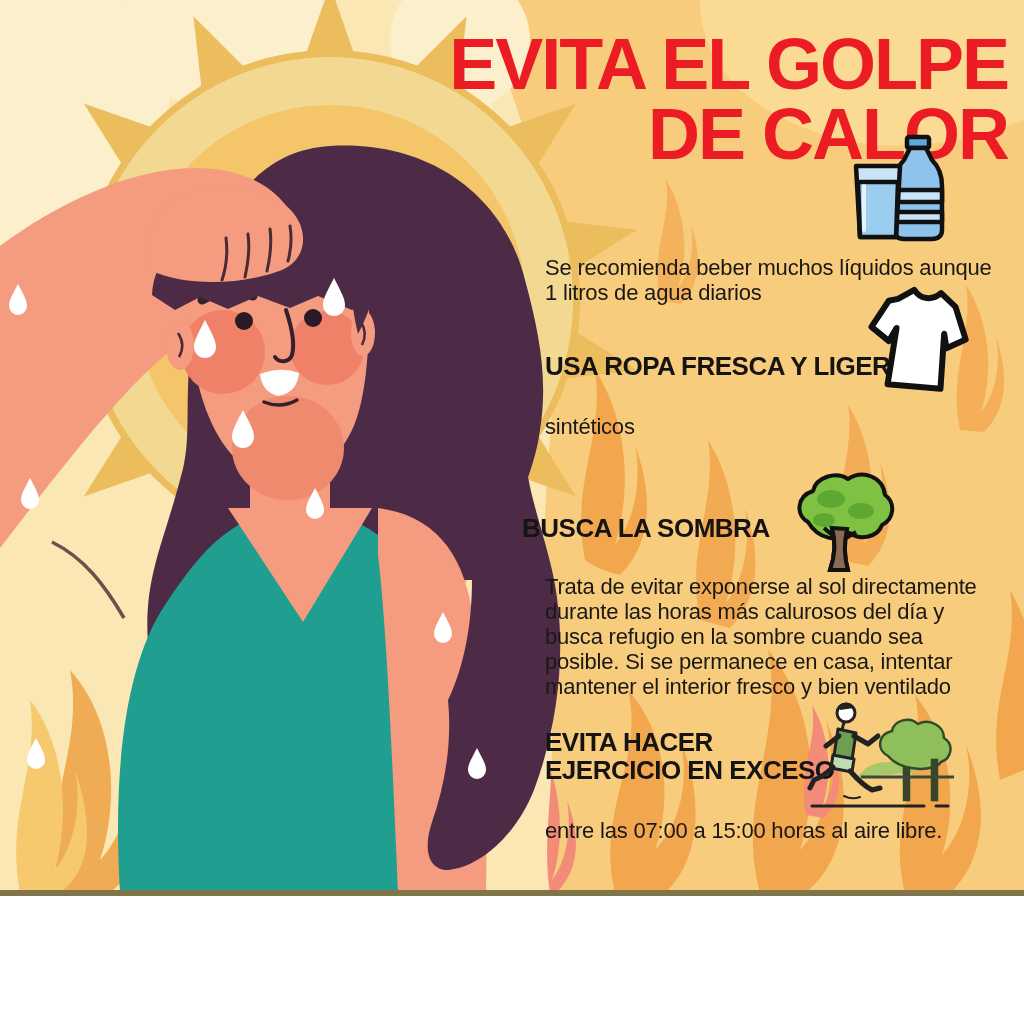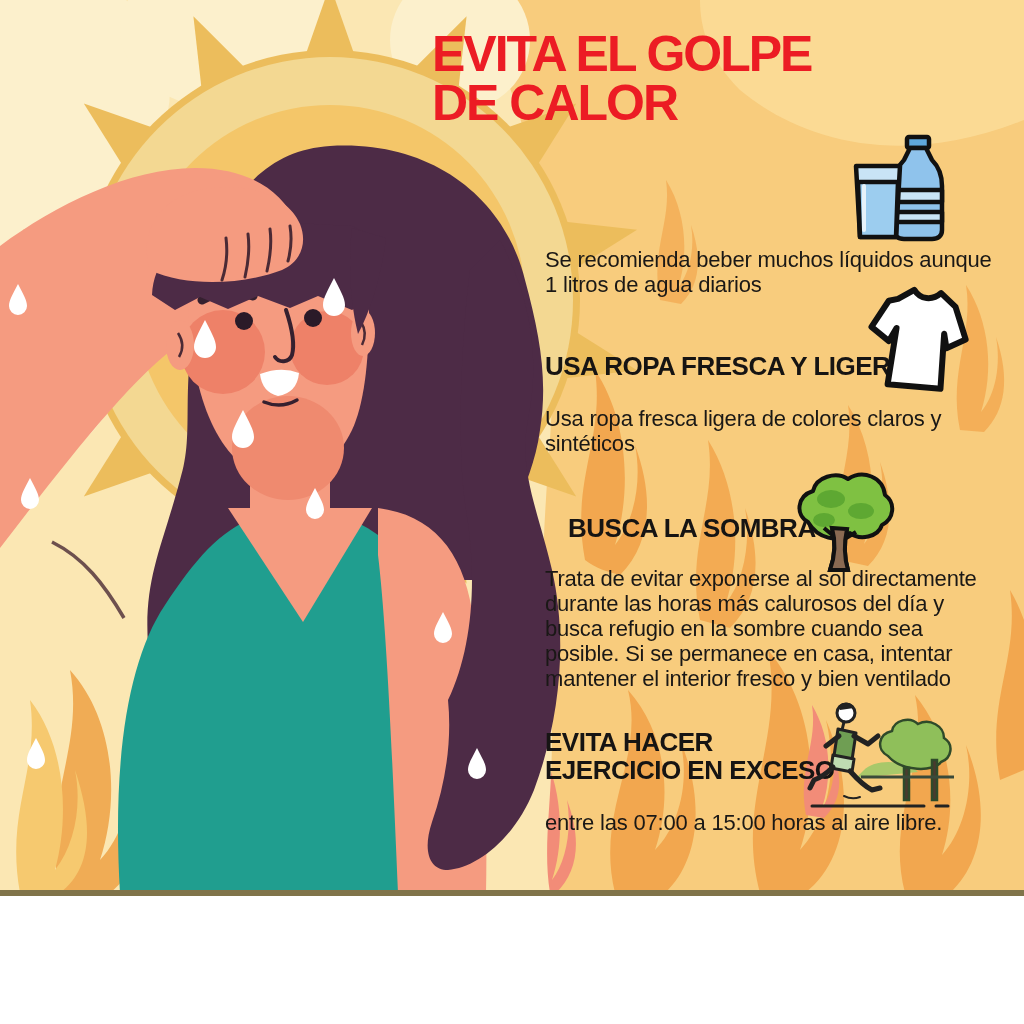--- a/index.html
+++ b/index.html
@@ -3,30 +3,31 @@
 <meta charset="utf-8">
 <style>
   html,body{margin:0;padding:0;background:#e8e8e8;}
   .poster{
     position:relative;width:1024px;height:1024px;overflow:hidden;
     font-family:"Liberation Sans",sans-serif;background:#F8CC7D;
   }
   .bg-svg{position:absolute;left:0;top:0;}
   .title{
     position:absolute;left:432px;top:30px;width:576px;
-    text-align:left;color:#EC1C24;font-weight:800;
-    font-size:50px;line-height:0.97;letter-spacing:-2px;
+    text-align:right;color:#EC1C24;font-weight:800;
+    font-size:72px;line-height:0.97;letter-spacing:-2px;
   }
   .sec-head{
     position:absolute;color:#161413;font-weight:700;
     font-size:26px;letter-spacing:-0.5px;line-height:1.08;
   }
   .sec-body{
     position:absolute;color:#1a1816;font-size:22px;line-height:25px;
     letter-spacing:-0.2px;
+    margin-top:8px;
   }
   .icon-abs{position:absolute;}
   .footer{
     position:absolute;left:0;top:896px;width:1024px;height:128px;background:#ffffff;
   }
   .divider{position:absolute;left:0;top:890px;width:1024px;height:6px;background:#80744A;}
 </style>
 </head>
 <body>
 
@@ -189,30 +190,29 @@
     </g>
     <g stroke="#111" stroke-width="4.5" stroke-linejoin="round">
       <path d="M 8,32 L 52,32 L 48,103 L 12,103 Z" fill="#C9E4F6"></path>
       <path d="M 10,48 L 50,48 L 48,103 L 12,103 Z" fill="#9CCDEF"></path>
     </g>
     <path d="M 16,52 L 16,96" stroke="#E6F2FA" stroke-width="4" stroke-linecap="round"></path>
   </svg>
 
   <div class="sec-head" style="left:545px;top:352px;width:380px;">USA ROPA FRESCA Y LIGERA</div>
   <div class="sec-body" style="left:545px;top:406px;width:470px;">
-    <div>Usa ropa fresca ligera de colores claros y</div>
     <div>sintéticos</div>
   </div>
   <svg class="icon-abs" style="left:860px;top:282px;" width="122" height="120" viewBox="0 0 122 120">
     <g transform="rotate(7 61 60)">
       <path d="M 33,20 L 48,9 C 55,18 67,18 75,9 L 91,21 L 105,52 L 87,63 L 83,49 L 86,104 L 33,106 L 35,49 L 29,63 L 10,51 L 24,23 Z" fill="#ffffff" stroke="#111" stroke-width="6" stroke-linejoin="round"></path>
     </g>
   </svg>
 
-  <div class="sec-head" style="left:568px;top:514px;width:330px;">BUSCA LA SOMBRA</div>
+  <div class="sec-head" style="left:522px;top:514px;width:330px;">BUSCA LA SOMBRA</div>
   <div class="sec-body" style="left:545px;top:566px;width:475px;">
     <div>Trata de evitar exponerse al sol directamente</div>
     <div>durante las horas más calurosos del día y</div>
     <div>busca refugio en la sombre cuando sea</div>
     <div>posible. Si se permanece en casa, intentar</div>
     <div>mantener el interior fresco y bien ventilado</div>
   </div>
   <svg class="icon-abs" style="left:786px;top:466px;" width="112" height="110" viewBox="0 0 112 110">
     <path d="M 22,56 C 9,49 11,30 27,25 C 30,11 50,5 62,13 C 77,3 97,11 99,29 C 110,37 108,53 96,59 C 92,71 74,75 64,67 C 52,77 32,73 22,56 Z" fill="#7FC142" stroke="#111" stroke-width="4" stroke-linejoin="round"></path>
     <g fill="#5EA832">

